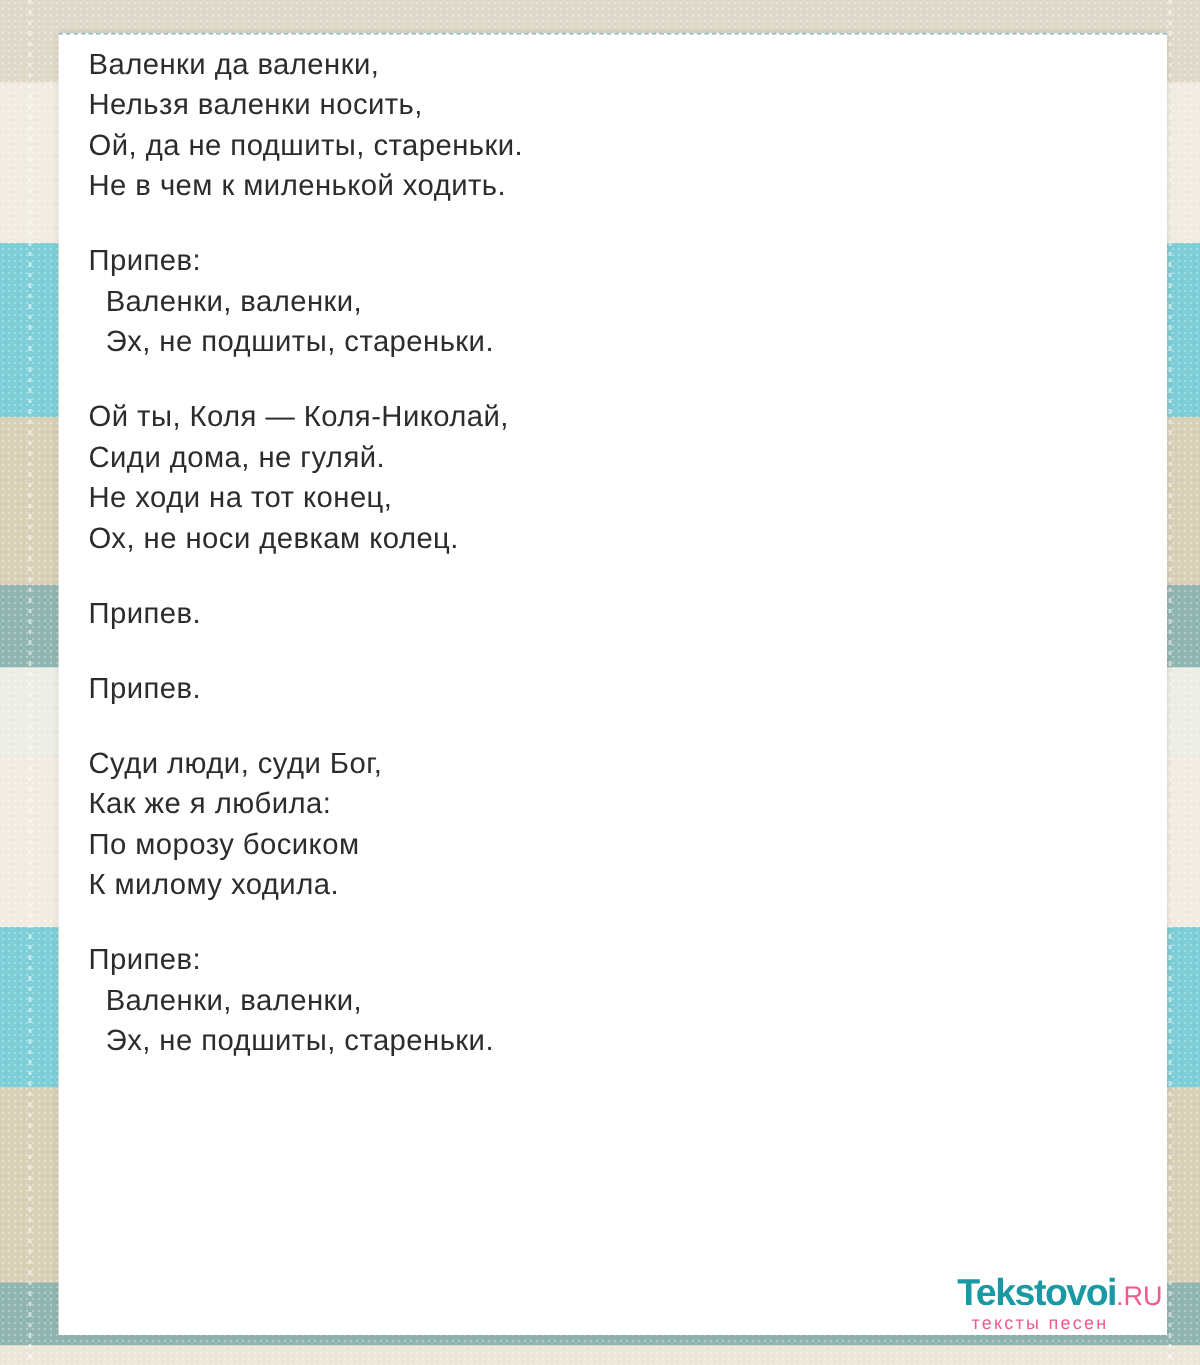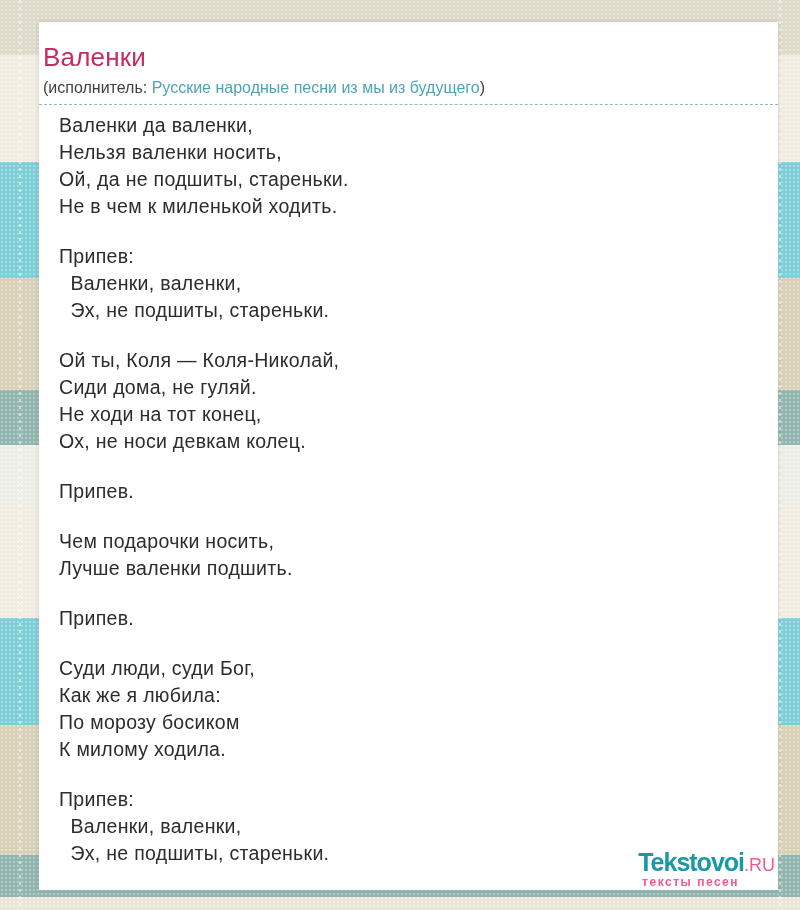--- a/index.html
+++ b/index.html
@@ -93,21 +93,21 @@
   .logo-tld {
     font-size: 18px;
     font-weight: 400;
     color: var(--logo-pink, #f05a8d);
     letter-spacing: 0;
   }
   .logo-tagline {
     margin-top: 1px;
     padding-right: 36px;
     font-size: 12px;
-    font-weight: 700;
+    font-weight: 400;
     color: var(--logo-pink, #f05a8d);
     letter-spacing: 1.5px;
   }
 </style>
 </head>
 <body>
 
 <div class="page">
   <div id="bg-stripes">
       <div class="stripe" style="height: 55px; background: rgb(226, 220, 203);"></div>
@@ -120,24 +120,20 @@
       <div class="stripe" style="height: 107px; background: rgb(128, 208, 218);"></div>
       <div class="stripe" style="height: 130px; background: rgb(220, 210, 186);"></div>
       <div class="stripe" style="height: 42px; background: rgb(147, 183, 178);"></div>
       <div class="stripe" style="height: 13px; background: rgb(239, 233, 219);"></div>
     </div>
   <div class="texture"></div>
   <div class="seam seam-left"></div>
   <div class="seam seam-right"></div>
 
   <div class="content-box">
-    <div class="header">
-      <h1 class="page-title">Валенки</h1>
-      <div class="subtitle"><span>(исполнитель: </span><a class="artist-link">Русские народные песни из мы из будущего</a><span>)</span></div>
-    </div>
     <div class="separator"></div>
 
     <div class="lyrics" id="lyrics">
         <div class="stanza">
           <div class="line">Валенки да валенки,</div>
           <div class="line">Нельзя валенки носить,</div>
           <div class="line">Ой, да не подшиты, стареньки.</div>
           <div class="line">Не в чем к миленькой ходить.</div>
         </div>
         <div class="stanza">
@@ -146,24 +142,20 @@
           <div class="line">  Эх, не подшиты, стареньки.</div>
         </div>
         <div class="stanza">
           <div class="line">Ой ты, Коля — Коля-Николай,</div>
           <div class="line">Сиди дома, не гуляй.</div>
           <div class="line">Не ходи на тот конец,</div>
           <div class="line">Ох, не носи девкам колец.</div>
         </div>
         <div class="stanza">
           <div class="line">Припев.</div>
-        </div>
-        <div class="stanza">
-          <div class="line">Чем подарочки носить,</div>
-          <div class="line">Лучше валенки подшить.</div>
         </div>
         <div class="stanza">
           <div class="line">Припев.</div>
         </div>
         <div class="stanza">
           <div class="line">Суди люди, суди Бог,</div>
           <div class="line">Как же я любила:</div>
           <div class="line">По морозу босиком</div>
           <div class="line">К милому ходила.</div>
         </div>

